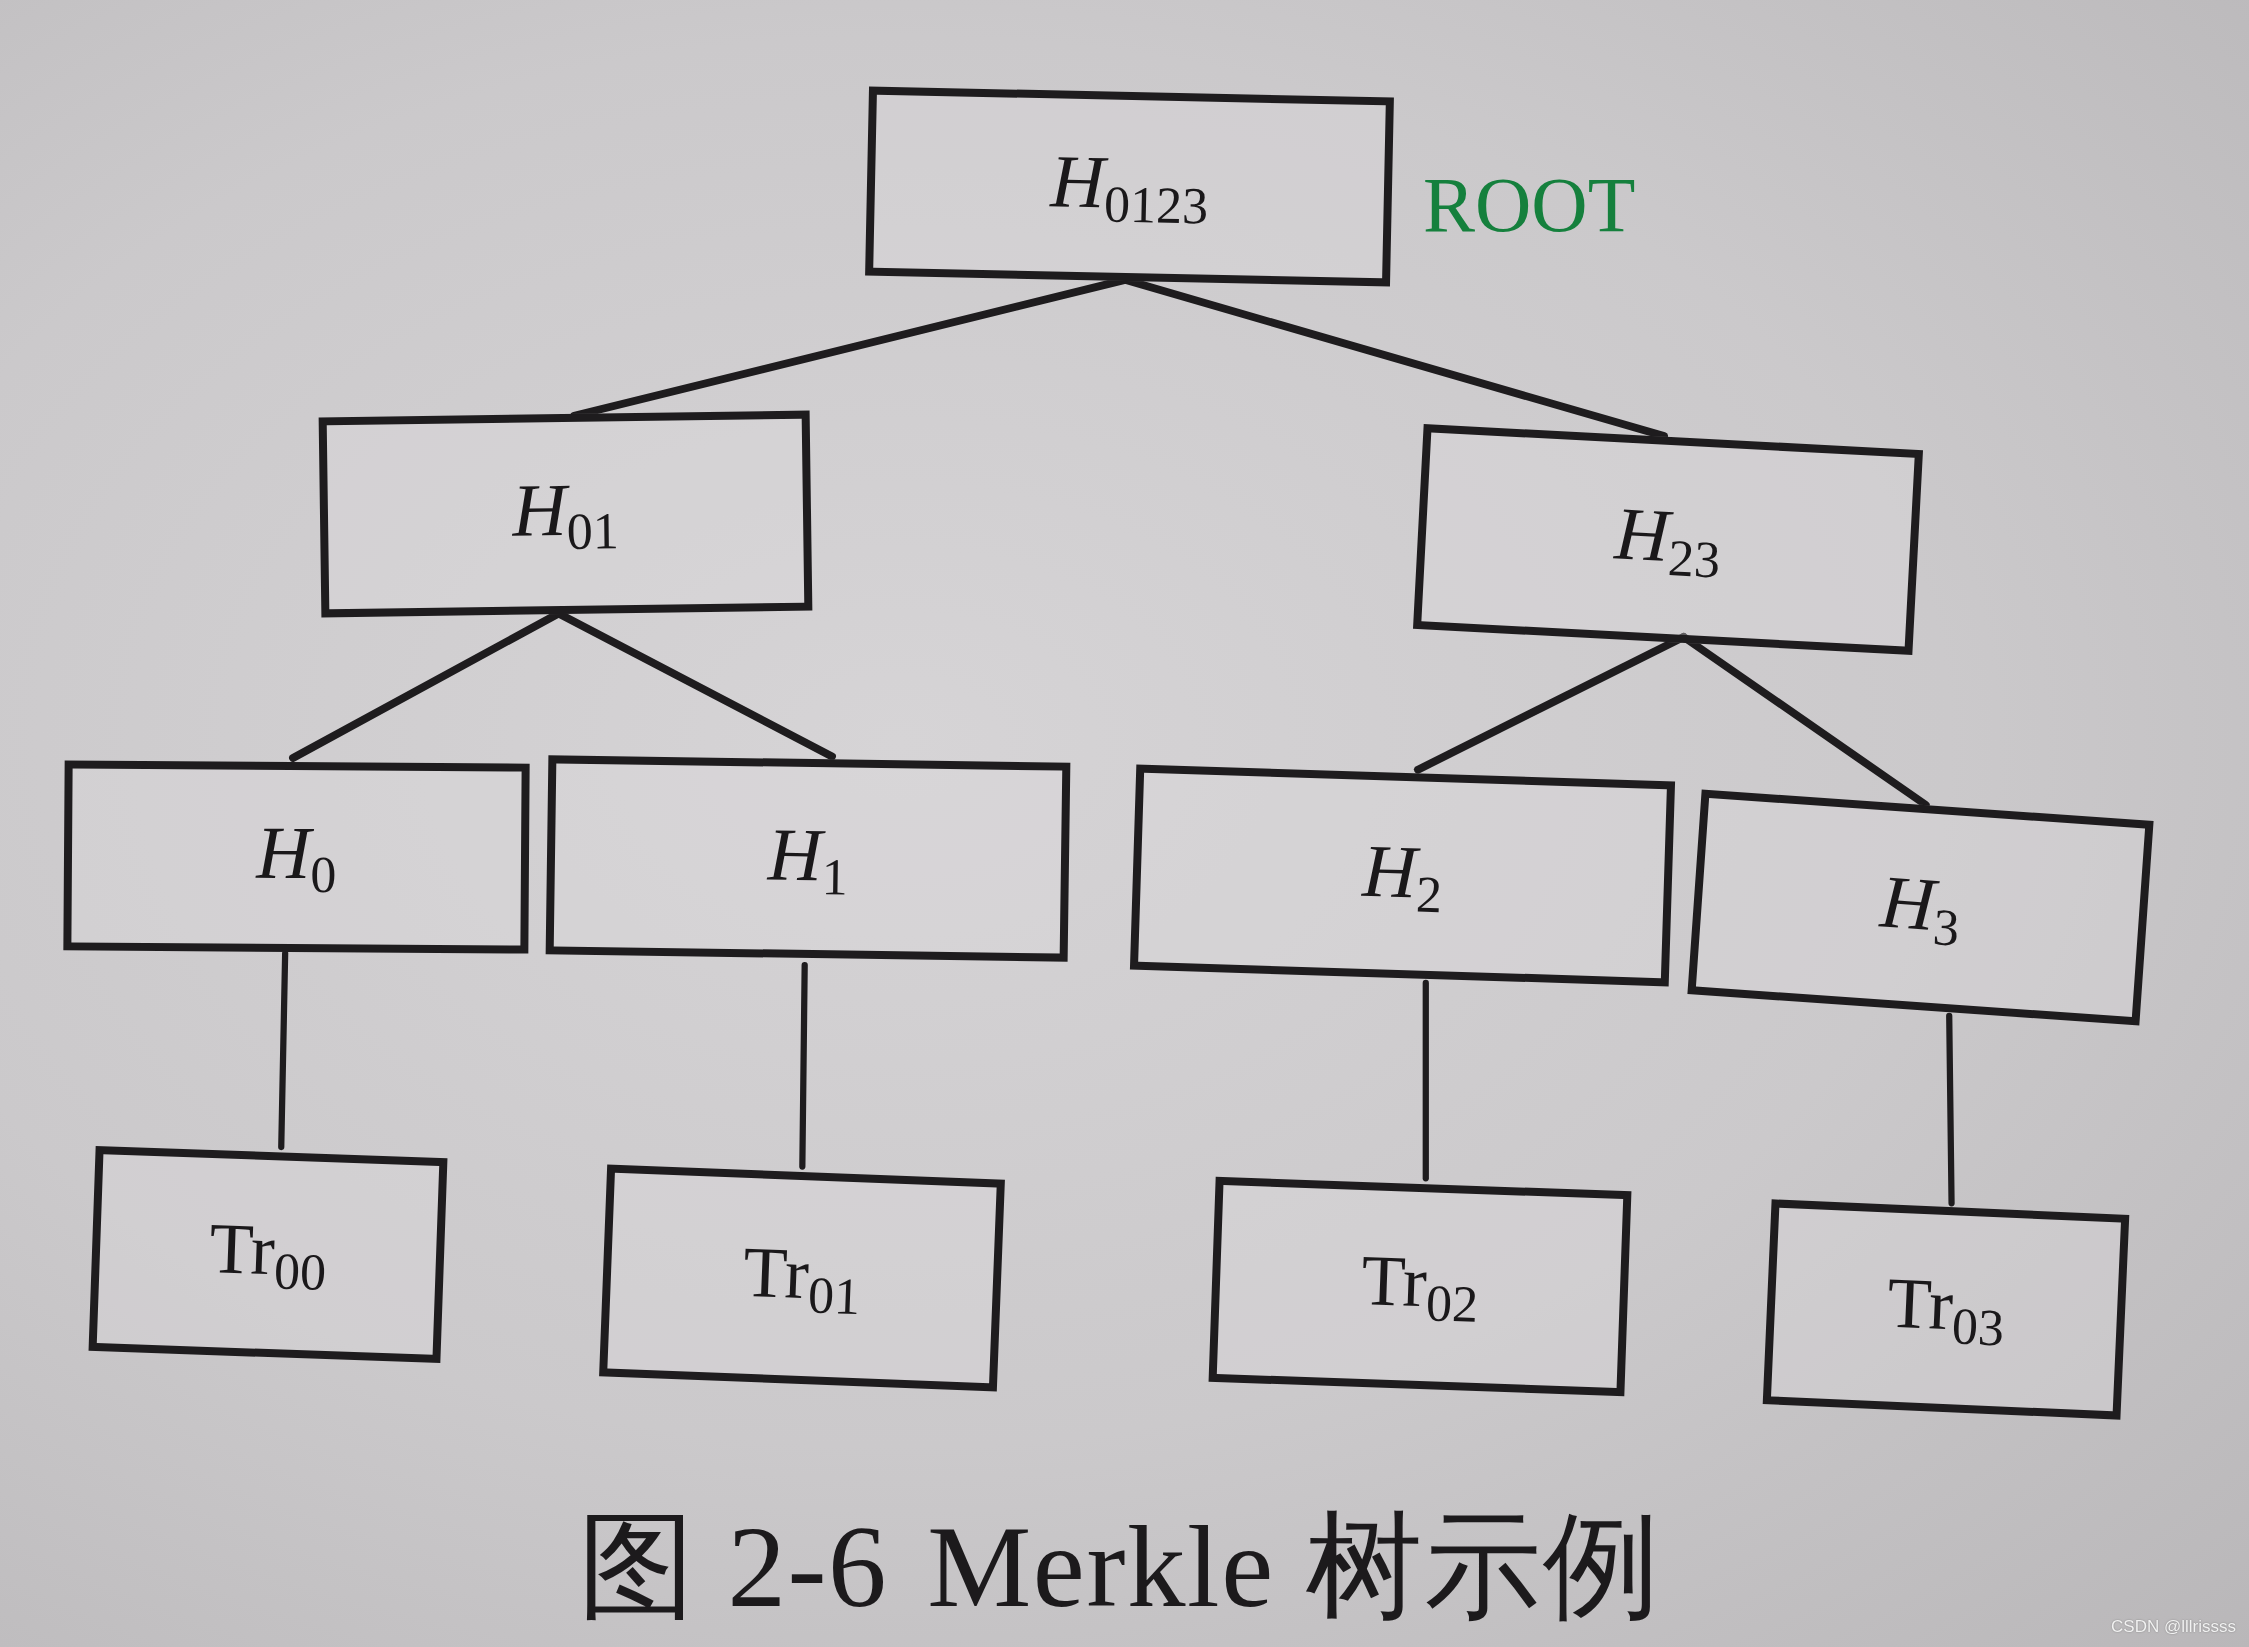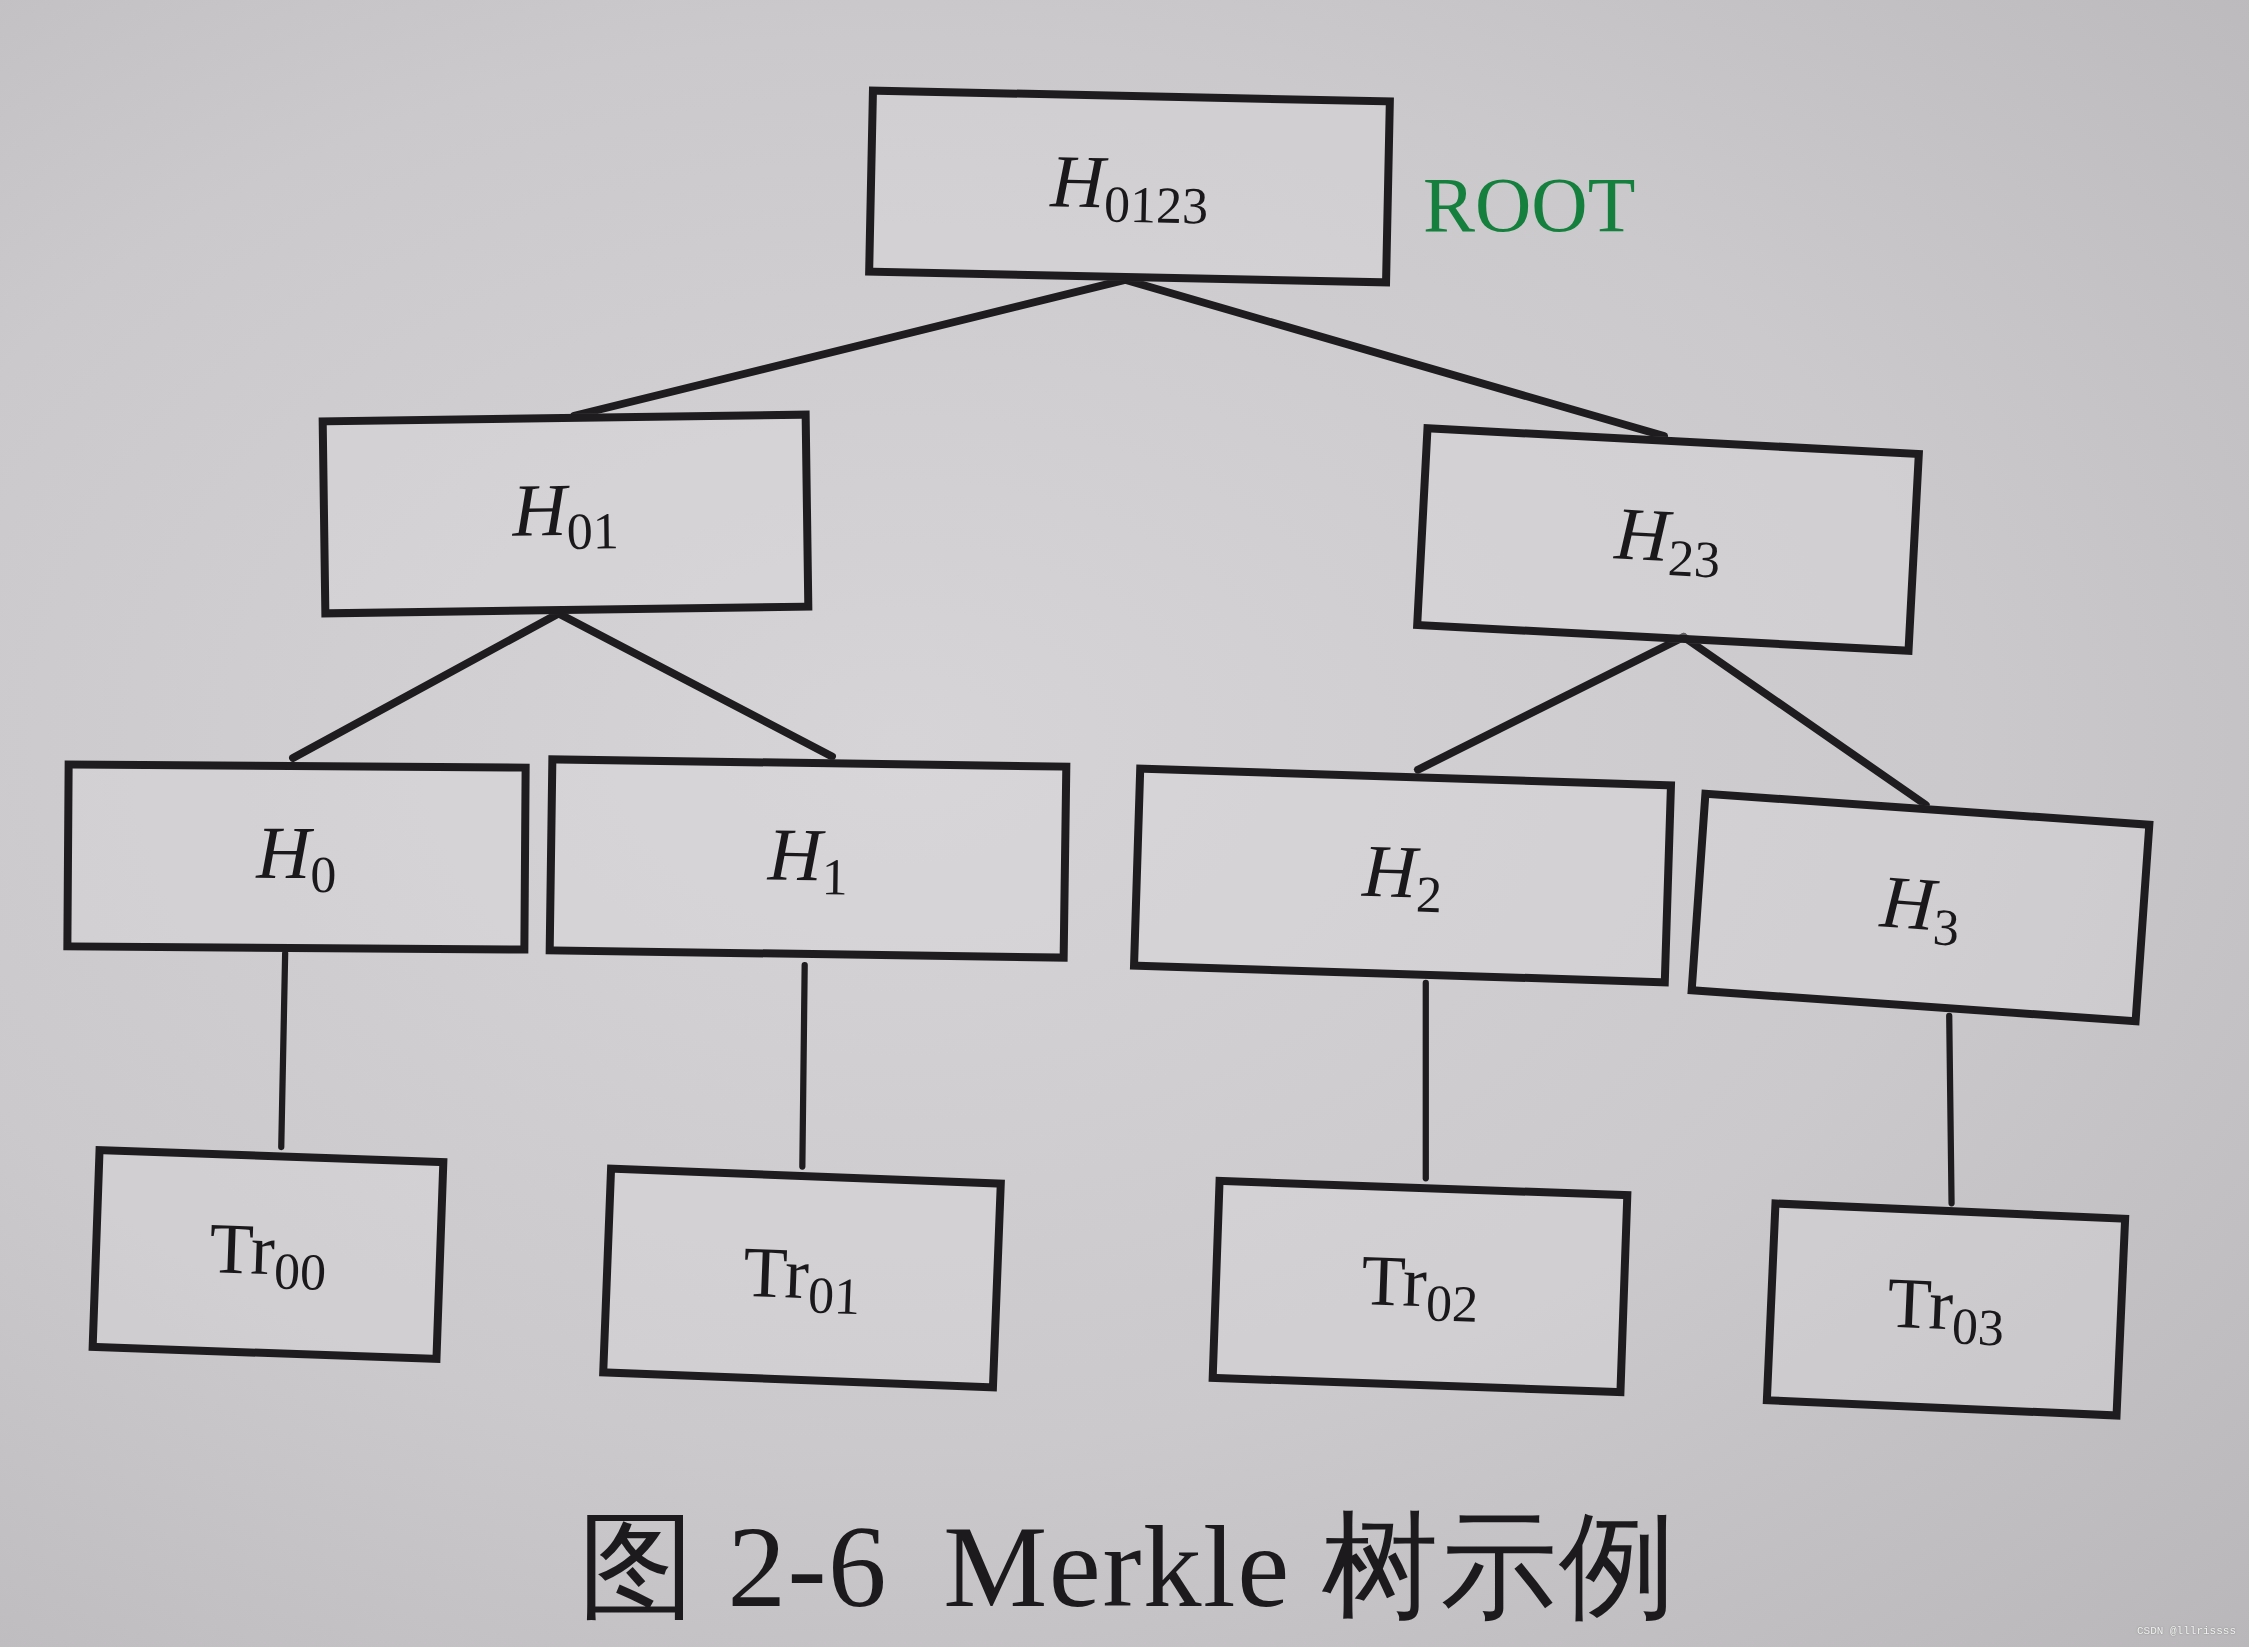--- a/index.html
+++ b/index.html
@@ -24,24 +24,24 @@
   .label .h { font-style: italic; }
   .label sub { font-size: 52px; vertical-align: -14px; font-style: normal; }
   .leaf .label { font-size: 72px; }
   .root-tag {
     position: absolute; left: 1423px; top: 160px; font-size: 78px; color: #15803d;
   }
   .caption {
     position: absolute; left: 578px; top: 1488px; font-size: 117px; color: #1c1a1c;
     white-space: nowrap; letter-spacing: 1.6px;
   }
-  .caption .fig-no { margin-right: 55px; }
+  .caption .fig-no { margin-right: 39px; }
   .watermark {
-    position: absolute; right: 14px; bottom: 11px; font-size: 11px;
-    color: #f2f2f2; font-family: Liberation Mono, monospace;
+    position: absolute; right: 14px; bottom: 11px; font-size: 17px;
+    color: #f2f2f2; font-family: Liberation Sans, sans-serif;
     text-shadow: 0 0 1.6px #777;
   }
 </style>
 </head>
 <body>
 
 <div class="bleed"></div>
 
 <svg class="edges" width="2250" height="1648" viewBox="0 0 2880 2109">
   <g stroke="#1e1c1e" stroke-width="10" stroke-linecap="round" fill="none">

